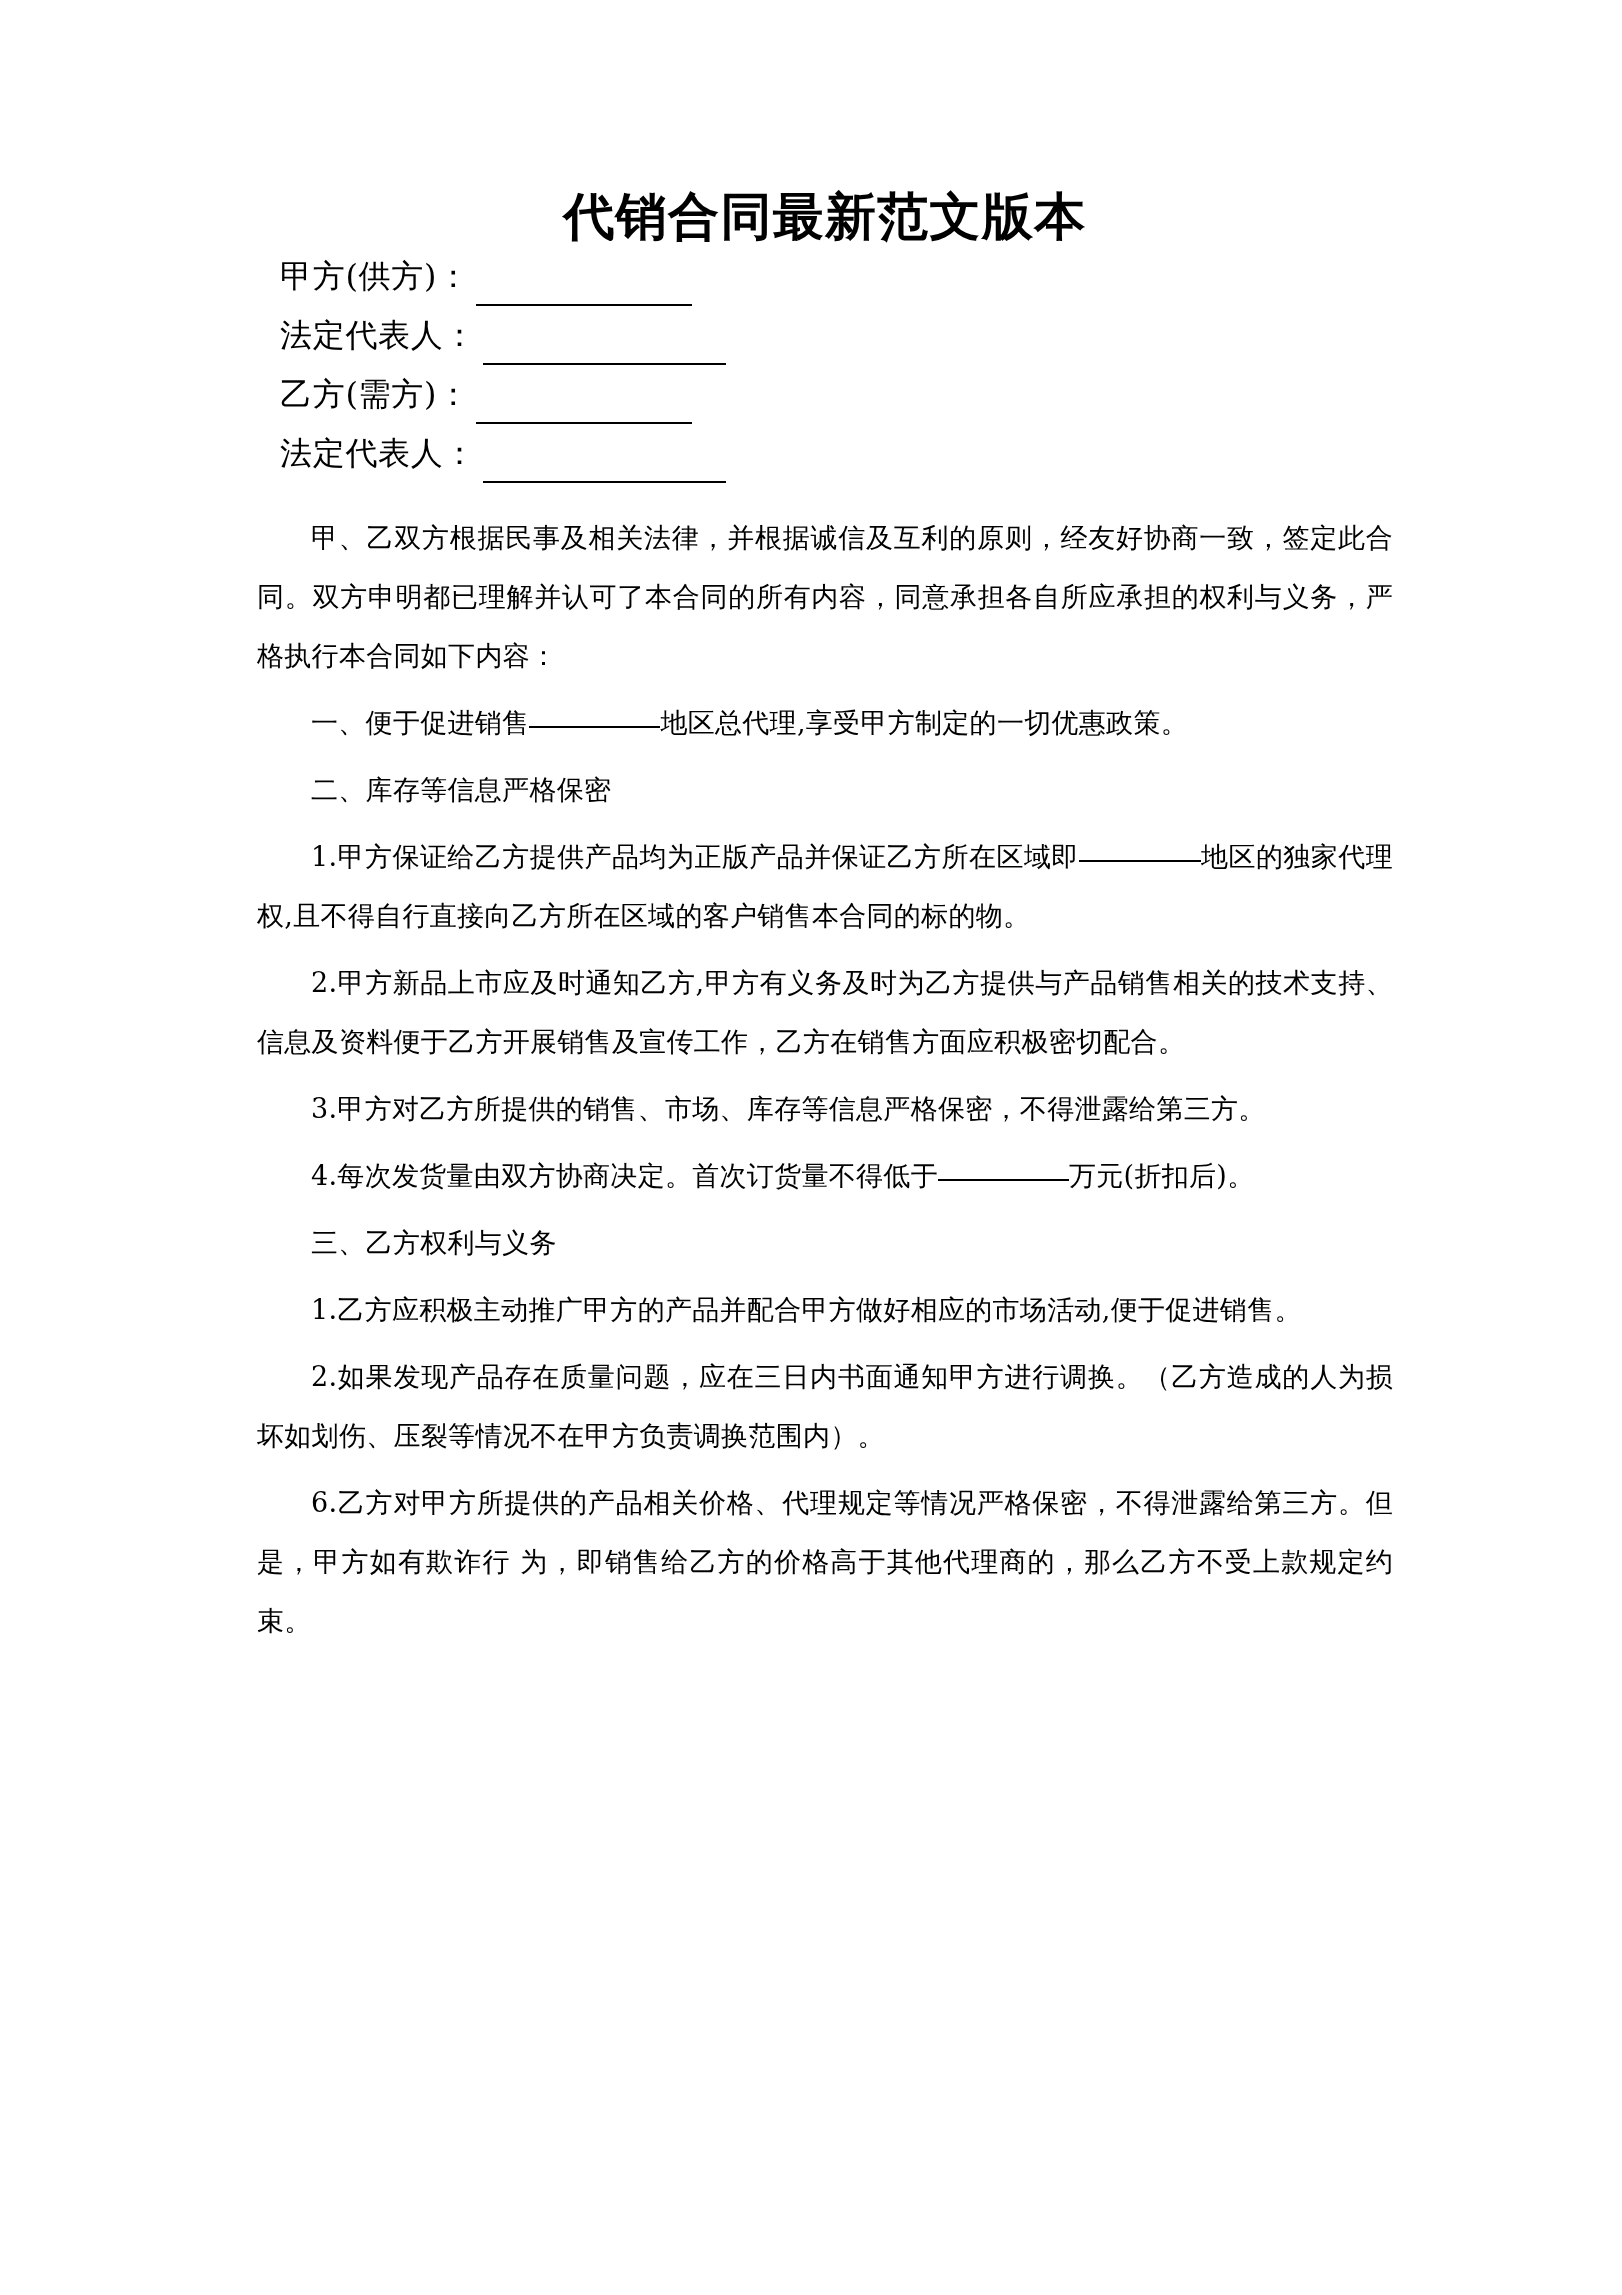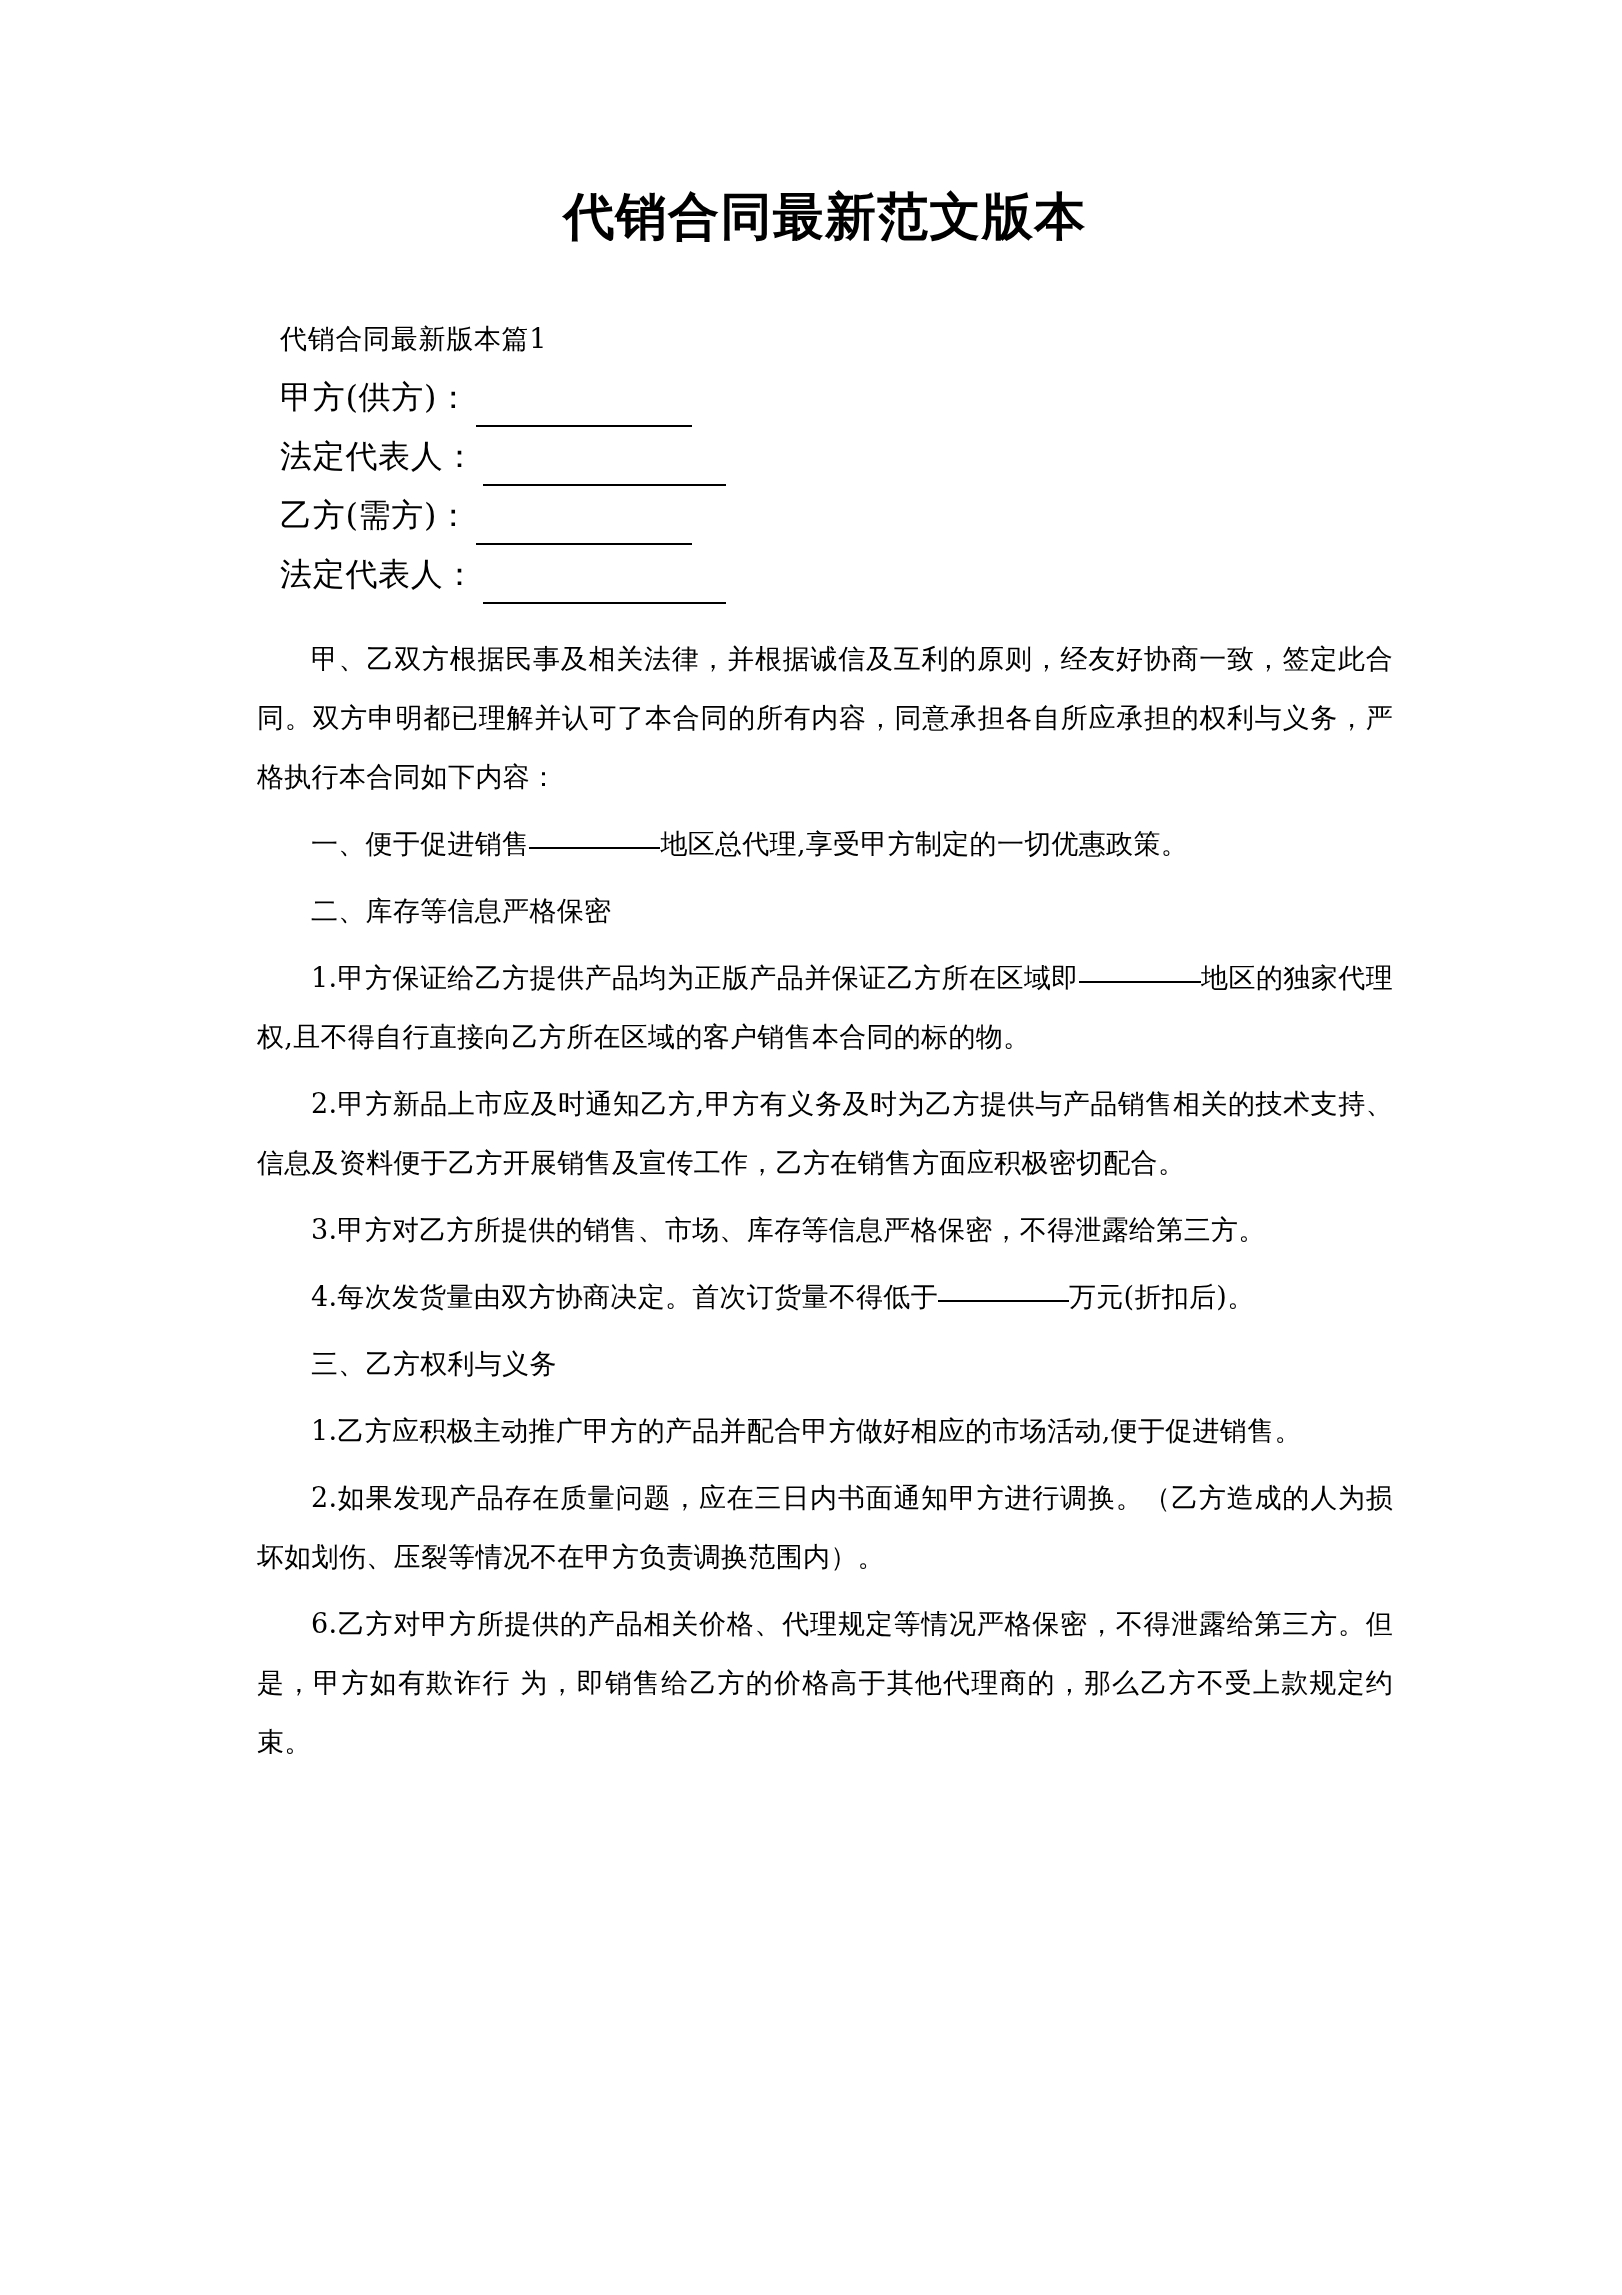--- a/index.html
+++ b/index.html
@@ -111,21 +111,20 @@
   .blank.b-amount  { width: 131px; }
 </style>
 </head>
 <body>
 
 <div class="page">
   <div class="page-inner">
 
     <h1 class="doc-title">代销合同最新范文版本</h1>
 
-    <p class="subtitle">代销合同最新版本篇1</p>
 
     <div class="sig-gap"></div>
 
     <div class="sig-row">
       <span class="sig-label">甲方(供方)：</span>
       <span class="sig-rule w-short"></span>
     </div>
 
     <div class="sig-row">
       <span class="sig-label">法定代表人：</span>

